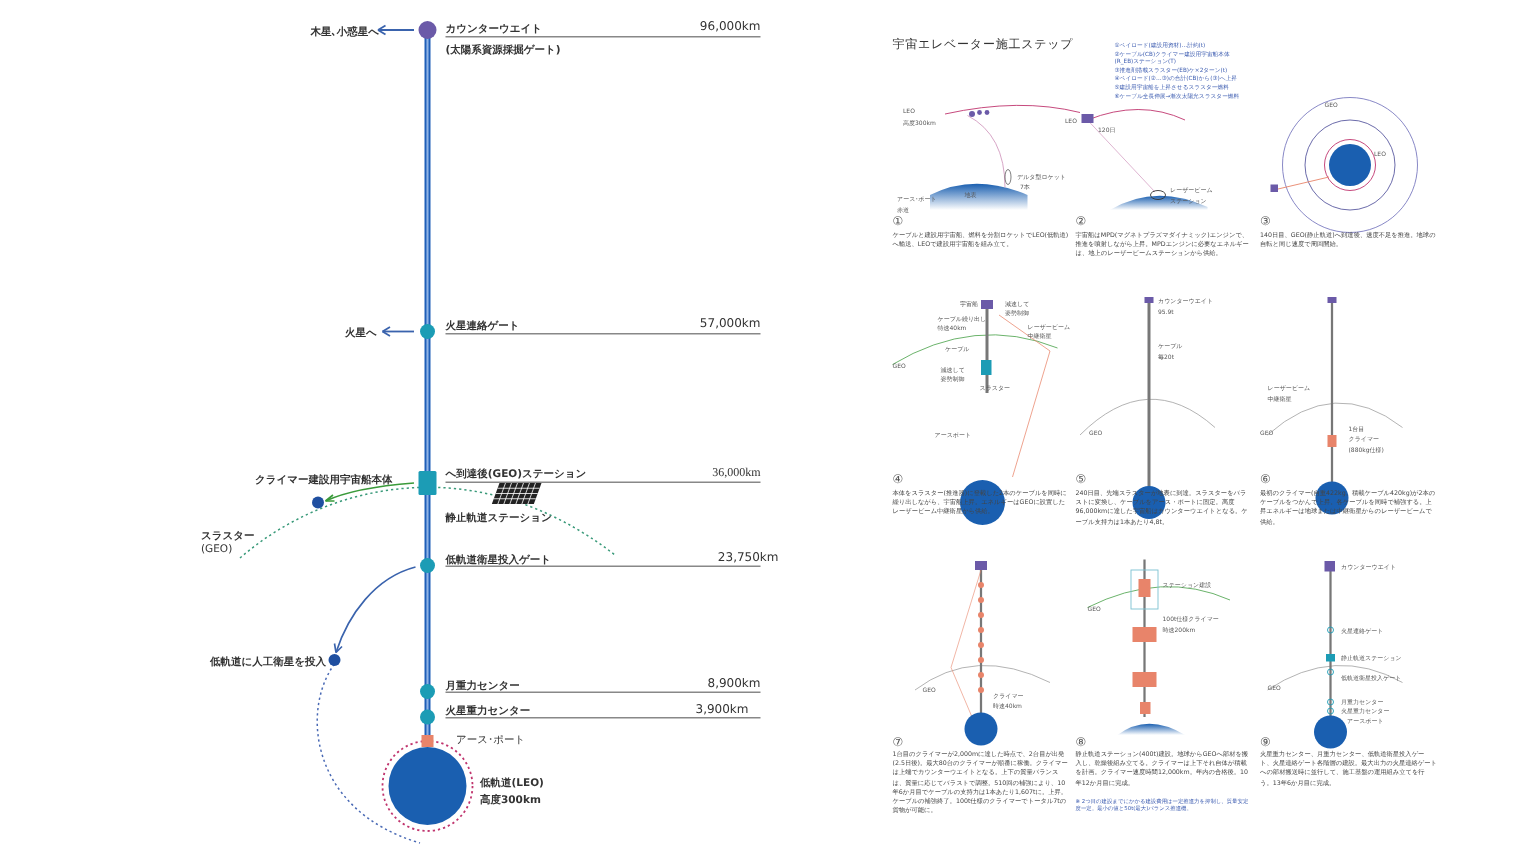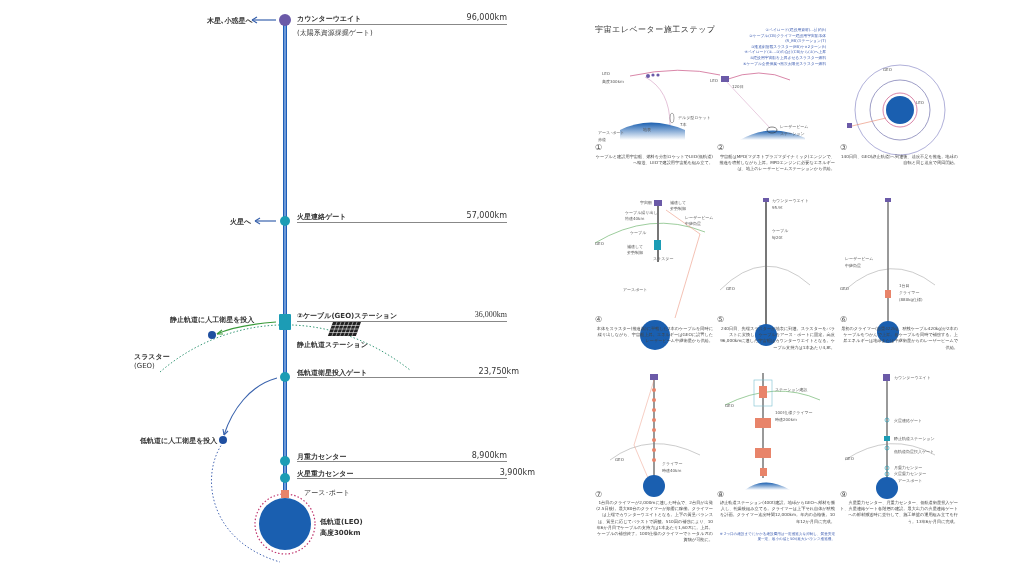--- a/index.html
+++ b/index.html
@@ -69,51 +69,51 @@
   </svg>
 
   <div class="rule" style="left:297px;top:24px;width:210px;"></div>
   <div class="rule" style="left:297px;top:222px;width:210px;"></div>
   <div class="rule" style="left:297px;top:321px;width:210px;"></div>
   <div class="rule" style="left:297px;top:377px;width:210px;"></div>
   <div class="rule" style="left:297px;top:461px;width:210px;"></div>
   <div class="rule" style="left:297px;top:478px;width:210px;"></div>
 
   <div class="abs lbl" style="left:297px;top:14px;">カウンターウエイト</div>
-  <div class="abs lbl" style="left:297px;top:28px;font-weight:normal;">(太陽系資源採掘ゲート)</div>
+  <div class="abs lbl" style="left:297px;top:28px;font-weight:bold;">(太陽系資源採掘ゲート)</div>
   <div class="abs km" style="left:440px;top:13px;width:67px;">96,000km</div>
   <div class="abs lbl" style="left:207px;top:16px;">木星､小惑星へ</div>
 
   <div class="abs lbl" style="left:297px;top:212px;">火星連絡ゲート</div>
   <div class="abs km" style="left:440px;top:211px;width:67px;">57,000km</div>
   <div class="abs lbl" style="left:230px;top:217px;">火星へ</div>
 
-  <div class="abs lbl" style="left:297px;top:311px;">②ケーブル(GEO)ステーション</div>
+  <div class="abs lbl" style="left:297px;top:311px;">へ到達後(GEO)ステーション</div>
   <div class="abs km" style="left:440px;top:310px;width:67px;font-family:Liberation Serif, serif;">36,000km</div>
-  <div class="abs lbl" style="left:170px;top:315px;">静止軌道に人工衛星を投入</div>
+  <div class="abs lbl" style="left:170px;top:315px;">クライマー建設用宇宙船本体</div>
   <div class="abs lbl" style="left:297px;top:340px;">静止軌道ステーション</div>
   <div class="abs lbl" style="left:134px;top:352px;">スラスター</div>
   <div class="abs lbl" style="left:134px;top:362px;font-weight:normal;">(GEO)</div>
 
   <div class="abs lbl" style="left:297px;top:368px;">低軌道衛星投入ゲート</div>
   <div class="abs km" style="left:452px;top:367px;width:67px;">23,750km</div>
   <div class="abs lbl" style="left:140px;top:436px;">低軌道に人工衛星を投入</div>
 
   <div class="abs lbl" style="left:297px;top:452px;">月重力センター</div>
   <div class="abs km" style="left:440px;top:451px;width:67px;">8,900km</div>
 
   <div class="abs lbl" style="left:297px;top:469px;">火星重力センター</div>
-  <div class="abs km" style="left:468px;top:468px;width:67px;">3,900km</div>
+  <div class="abs km" style="left:432px;top:468px;width:67px;">3,900km</div>
 
   <div class="abs lbl" style="left:304px;top:488px;font-weight:normal;">アース･ポート</div>
   <div class="abs lbl" style="left:320px;top:517px;">低軌道(LEO)</div>
   <div class="abs lbl" style="left:320px;top:528px;">高度300km</div>
 </div>
 
-<div class="abs" style="left:590px;top:0;width:400px;height:576px;text-align:right;">
+<div class="abs" style="left:590px;top:0;width:400px;height:576px;">
   <div class="abs title" style="left:5px;top:24px;">宇宙エレベーター施工ステップ</div>
 
   <div class="abs" style="left:153px;top:27px;">
     <div class="legend">①ペイロード(建設用資材)…計約(t)</div>
     <div class="legend">②ケーブル(CB)クライマー建設用宇宙船本体</div>
     <div class="legend">(R_EB)ステーション(T)</div>
     <div class="legend">③推進剤搭載スラスター(EB)ケ×2ターン(t)</div>
     <div class="legend">④ペイロード(②…③)の合計(CB)から(③)へ上昇</div>
     <div class="legend">⑤建設用宇宙船を上昇させるスラスター燃料</div>
     <div class="legend">⑥ケーブル全長伸展→漸次太陽光スラスター燃料</div>

